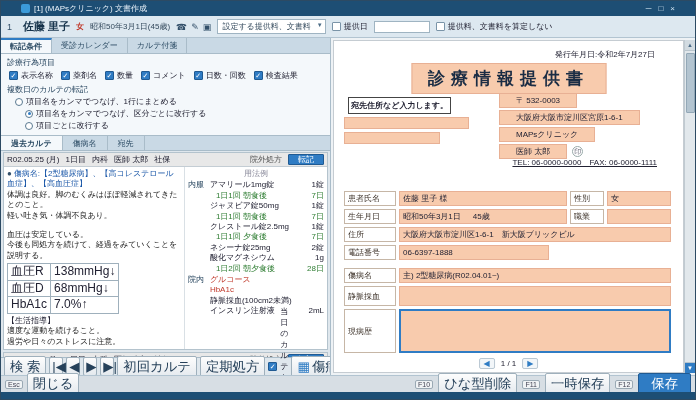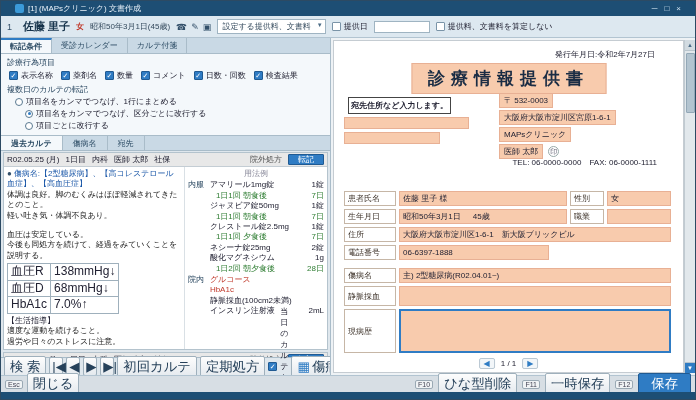--- a/index.html
+++ b/index.html
@@ -1,21 +1,21 @@
 <!DOCTYPE html>
 <html><head>
 <meta charset="utf-8">
 <style>
   * { box-sizing: border-box; margin: 0; padding: 0; }
   html,body { width:696px; height:400px; overflow:hidden; }
   body { font-family:"Liberation Sans","DejaVu Sans",sans-serif; font-size:8px; color:#223; background:#cfd8de; }
   .window { position:absolute; inset:0; border:1px solid #2c4a63; background:#e9eff4; display:flex; flex-direction:column; }
 
   
-  .titlebar { height:15px; background:#1d4e74; color:#e9f2fa; display:flex; align-items:center; gap:4px; padding:0 14px; font-size:8px; flex:0 0 auto; }
+  .titlebar { height:15px; background:#1d4e74; color:#e9f2fa; display:flex; align-items:center; gap:4px; padding:0 20px; font-size:8px; flex:0 0 auto; }
   .app-icon { width:9px; height:9px; background:#3b9ad9; border-radius:2px; display:inline-block; }
   .win-controls { margin-left:auto; display:flex; gap:7px; font-size:8px; color:#cfe2f0; }
   .win-controls span { cursor:default; }
 
   
   .patientbar { height:22px; background:#dde8f0; border-bottom:1px solid #b2c4d1; display:flex; align-items:center; gap:6px; padding:0 6px; flex:0 0 auto; }
   .row-no { font-size:9px; color:#33506a; width:10px; }
   .patient-name { font-size:11px; font-weight:bold; color:#15324a; }
   .gender { color:#c0392b; font-weight:bold; }
   .birth { color:#33495c; }
@@ -81,24 +81,24 @@
   
   .right-panel { flex:1 1 auto; display:flex; background:#eef2f5; overflow:hidden; }
   .preview-page { flex:1; background:#fff; margin:2px 0 2px 2px; border:1px solid #c5ccd2; position:relative; overflow:hidden; }
   .issue-date { position:absolute; top:8px; right:28px; color:#223; }
   .doc-title { position:absolute; top:22px; left:50%; transform:translateX(-50%); background:#f8cbad; border:1px solid #e8b094; padding:3px 16px; font-size:17px; font-weight:bold; letter-spacing:6px; color:#1a2c44; white-space:nowrap; }
   .callout { position:absolute; top:56px; left:14px; background:#fff; border:1px solid #444; padding:2px 2px; font-weight:bold; z-index:2; }
   .sfield { background:#f8cbad; border:1px solid #e8b094; }
   .addr-f1 { position:absolute; top:76px; left:10px; width:125px; height:12px; }
   .addr-f2 { position:absolute; top:91px; left:10px; width:96px; height:12px; }
   .clinic-block { position:absolute; top:52px; right:26px; width:158px; display:flex; flex-direction:column; gap:2px; align-items:flex-start; }
-  .clinic-line { padding:1px 4px; }
+  .clinic-line { padding:1px 16px; }
   .doctor-line { display:flex; align-items:center; gap:5px; }
   .seal { width:11px; height:11px; border:1px solid #9aa; border-radius:50%; font-size:7px; line-height:10px; text-align:center; color:#667; background:#fff; }
-  .tel-line { position:absolute; top:116px; right:26px; color:#223; }
+  .tel-line { position:absolute; top:116px; right:26px; color:#223;text-decoration:underline; }
   .ptable { position:absolute; top:150px; left:10px; right:12px; display:flex; flex-direction:column; gap:3px; }
   .prow { display:flex; gap:3px; }
   .pl { border:1px solid #c6b6a6; background:#fff; padding:1px 3px; display:flex; align-items:center; color:#3a2f26; }
   .pv { background:#f8cbad; border:1px solid #e8b094; padding:1px 3px; display:flex; align-items:center; gap:12px; }
   .w-label { width:52px; flex:0 0 52px; }
   .w-small { width:34px; flex:0 0 34px; }
   .w-sex { width:64px; flex:0 0 64px; }
   .grow { flex:1 1 auto; }
   .h-purpose { height:20px; }
   .h-history { height:44px; border:2px solid #2f7cc4; align-items:flex-start; }

